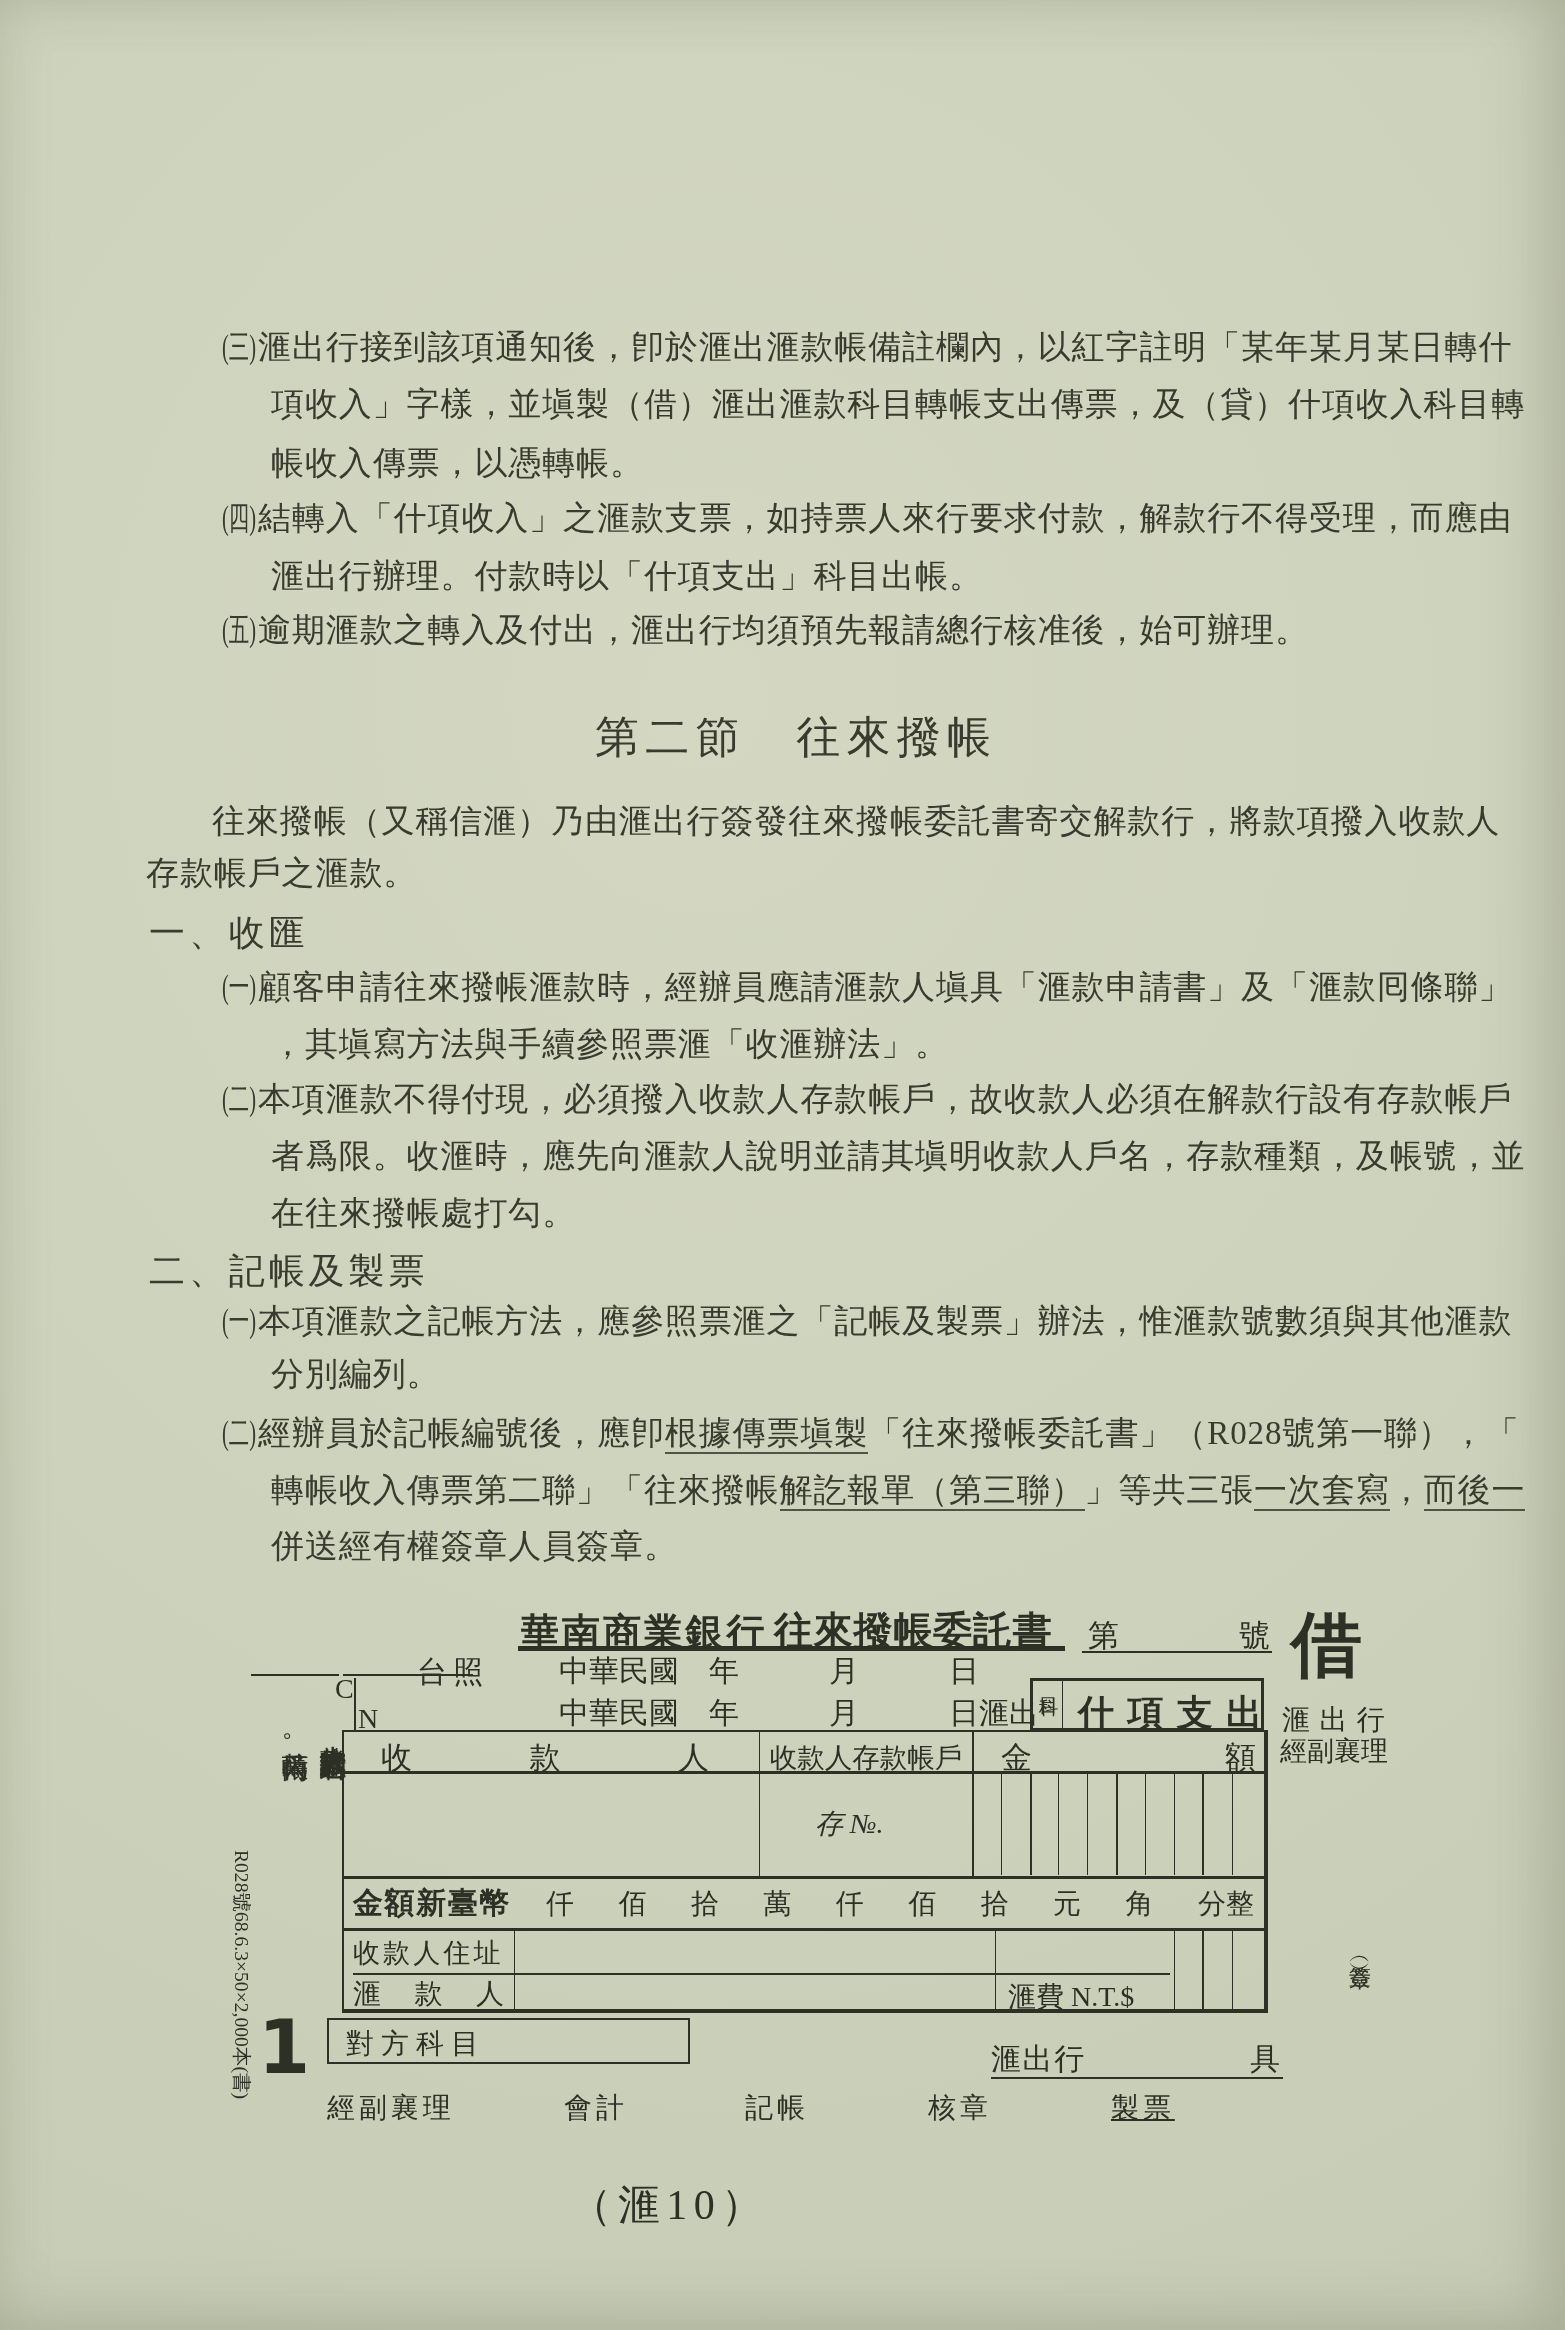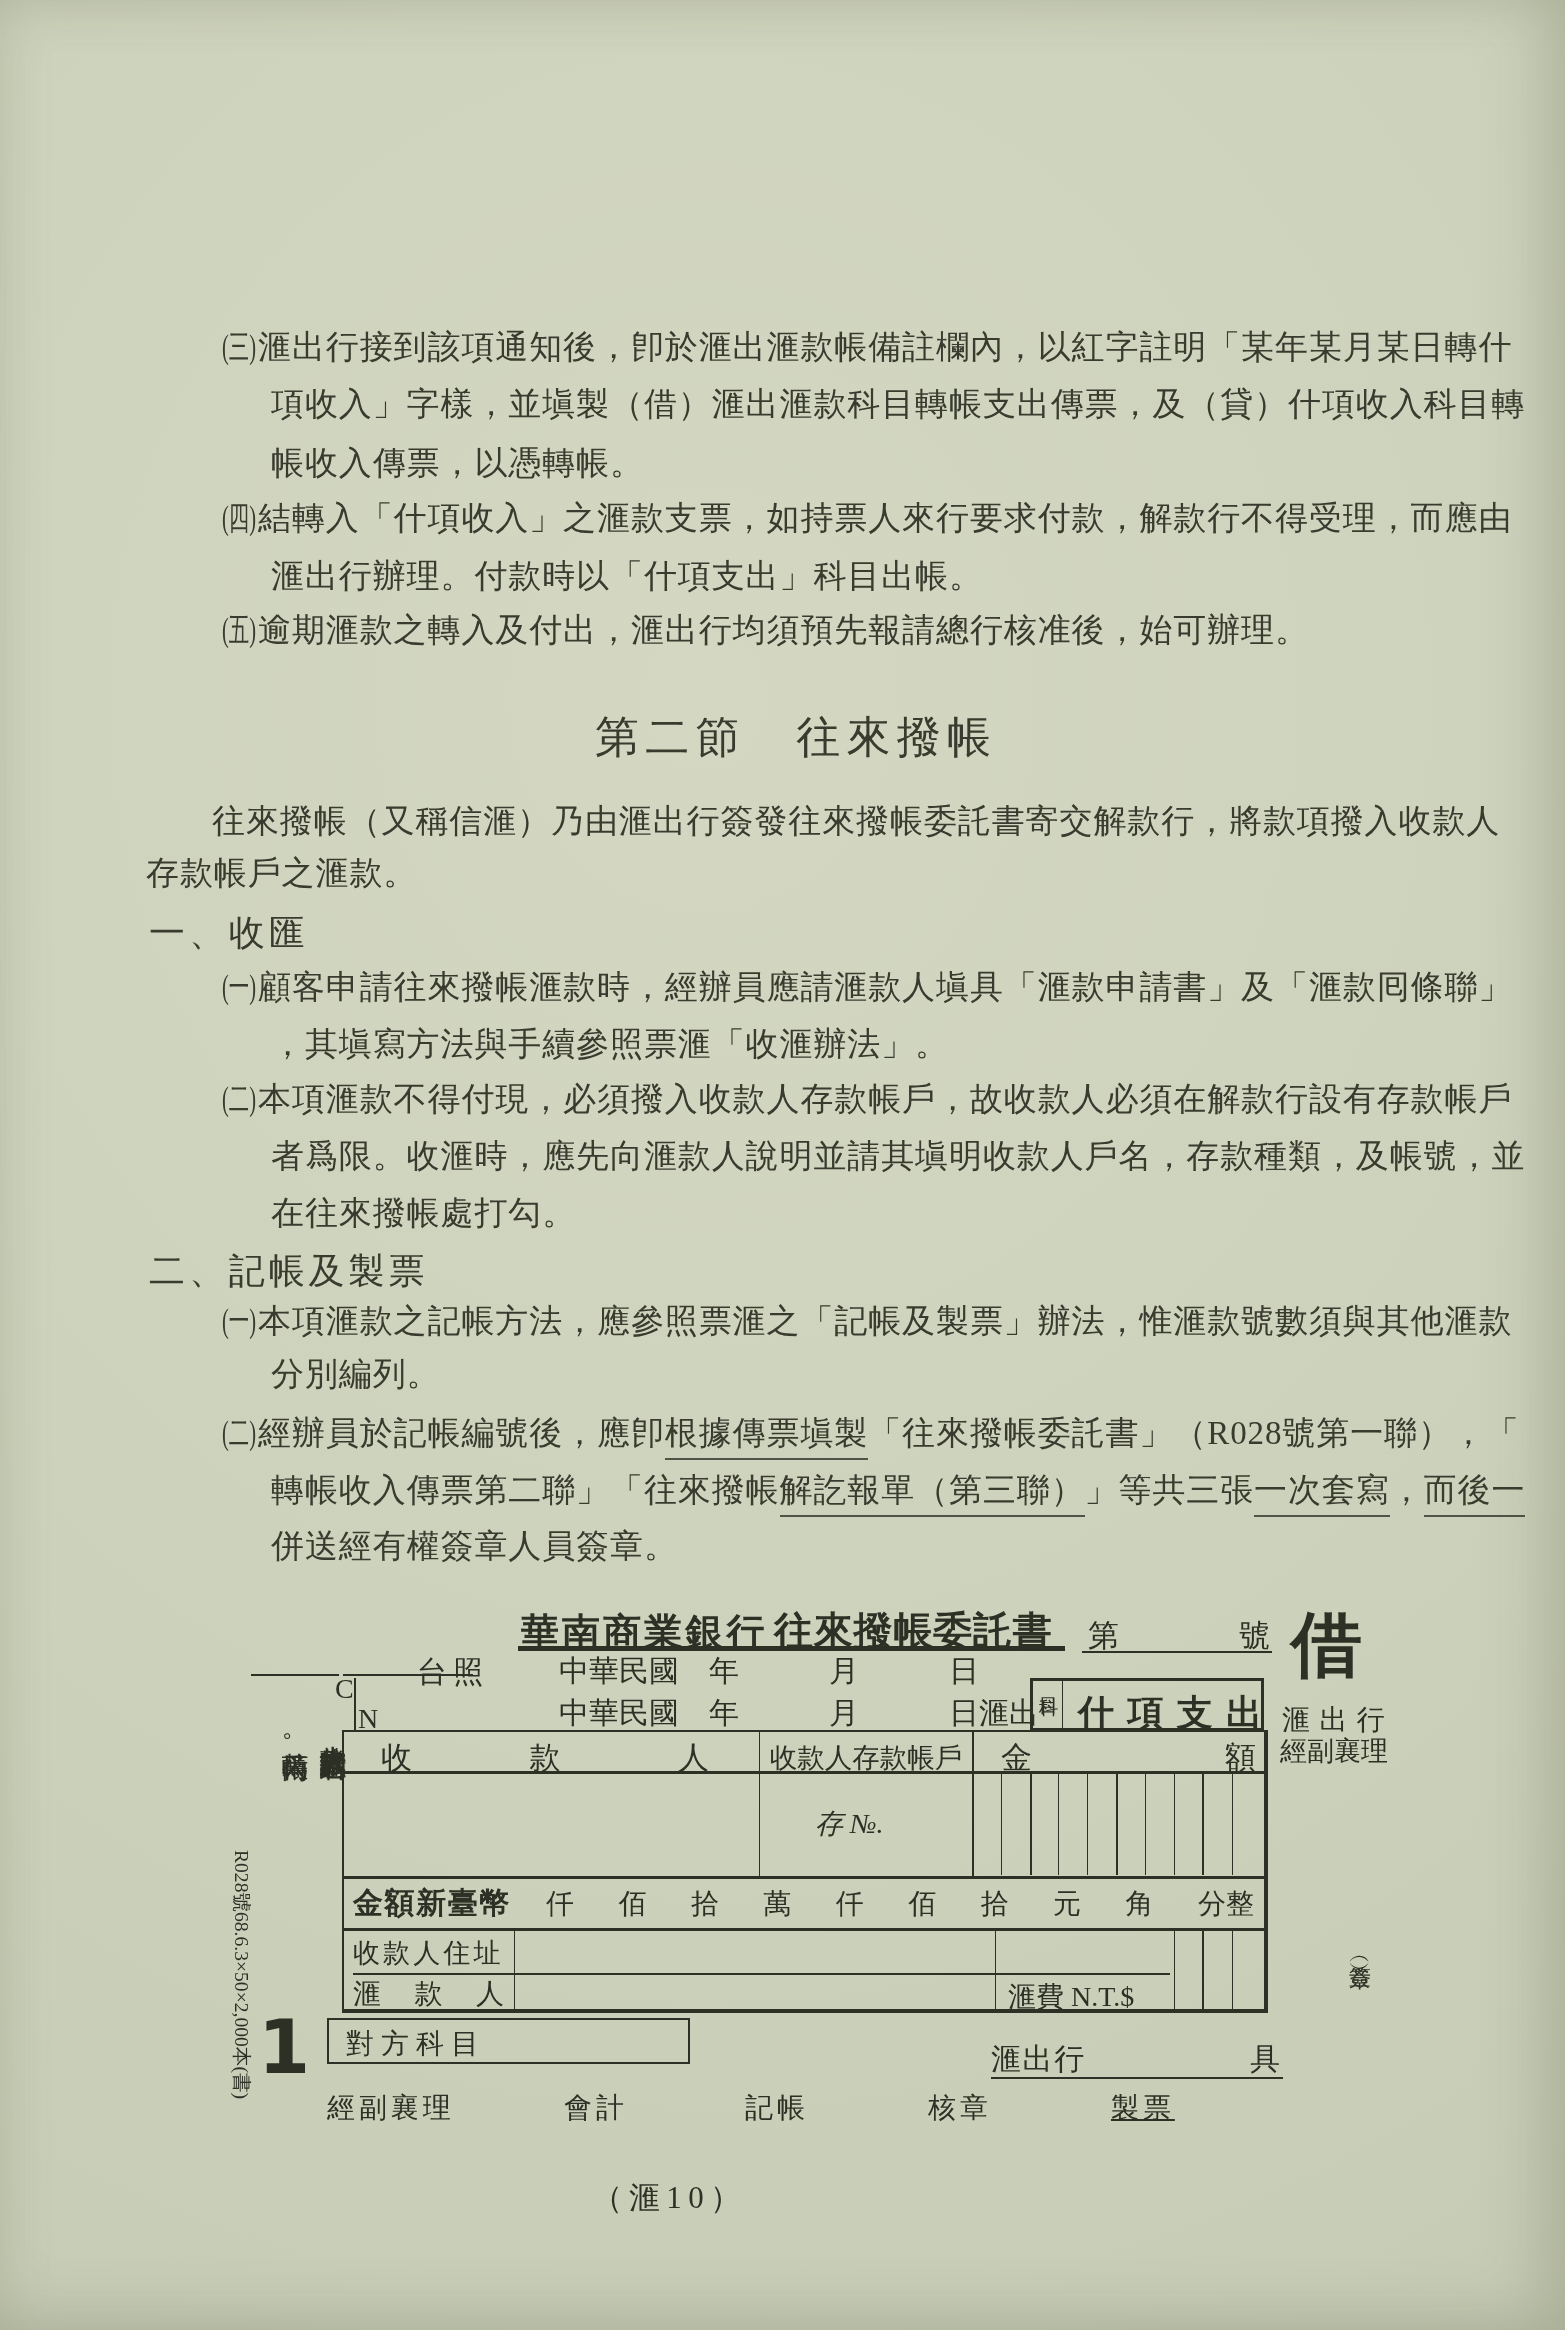--- a/index.html
+++ b/index.html
@@ -10,21 +10,21 @@
     font-family:"Liberation Serif","DejaVu Serif",serif;
     color:#383b2e;
   }
   .page{position:absolute;inset:0;
     box-shadow:inset -23.6px -9.4px 63px rgba(90,95,70,.22), inset 6.3px 3.1px 47px rgba(140,145,112,.15);
     pointer-events:none;}
   .tline{position:absolute;white-space:nowrap;font-size:33px;letter-spacing:0.9px;line-height:1.15;}
   .tline.hdr{font-size:36px;letter-spacing:3.9px;}
   .tline.sec{font-size:44px;letter-spacing:6.3px;}
   .mk{display:inline-block;width:36px;transform:scaleX(.62);transform-origin:0 60%;letter-spacing:0;}
-  .u{border-bottom:2px solid rgba(45,48,37,.78);padding-bottom:7px;}
+  .u{border-bottom:2px solid rgba(45,48,37,.78);padding-bottom:1px;}
   .ft{position:absolute;white-space:nowrap;color:#2d3025;}
   .sline{position:absolute;background:#2d3025;}
   .vert{writing-mode:vertical-rl;}
   .flexrow{position:absolute;display:flex;justify-content:space-between;white-space:nowrap;color:#2d3025;}
   .form-box{position:absolute;border:3.1px solid #2d3025;box-sizing:border-box;}
 </style>
 </head>
 <body>
 
 <div class="page"></div>
@@ -155,14 +155,14 @@
       <div class="sline" style="left: 1232px; top: 1773px; width: 0.9px; height: 102px;"></div>
       <div class="sline" style="left: 995px; top: 1931px; width: 1.2px; height: 79px;"></div>
       <div class="sline" style="left: 514px; top: 1931px; width: 1.2px; height: 79px;"></div>
       <div class="sline" style="left: 1174px; top: 1931px; width: 1.2px; height: 79px;"></div>
       <div class="sline" style="left: 1202px; top: 1931px; width: 2.4px; height: 79px;"></div>
       <div class="sline" style="left: 1232px; top: 1931px; width: 1.2px; height: 79px;"></div>
       <div class="sline" style="left: 991px; top: 2077px; width: 292px; height: 1.6px;"></div>
     </div>
 </div>
 
-<div class="ft" style="left:0;top:2177px;width:1339px;text-align:center;font-size:31px;letter-spacing:6.3px;">（滙10）</div>
+<div class="ft" style="left:0;top:2177px;width:1339px;text-align:center;font-size:42px;letter-spacing:6.3px;">（滙10）</div>
 
 
 </body></html>

